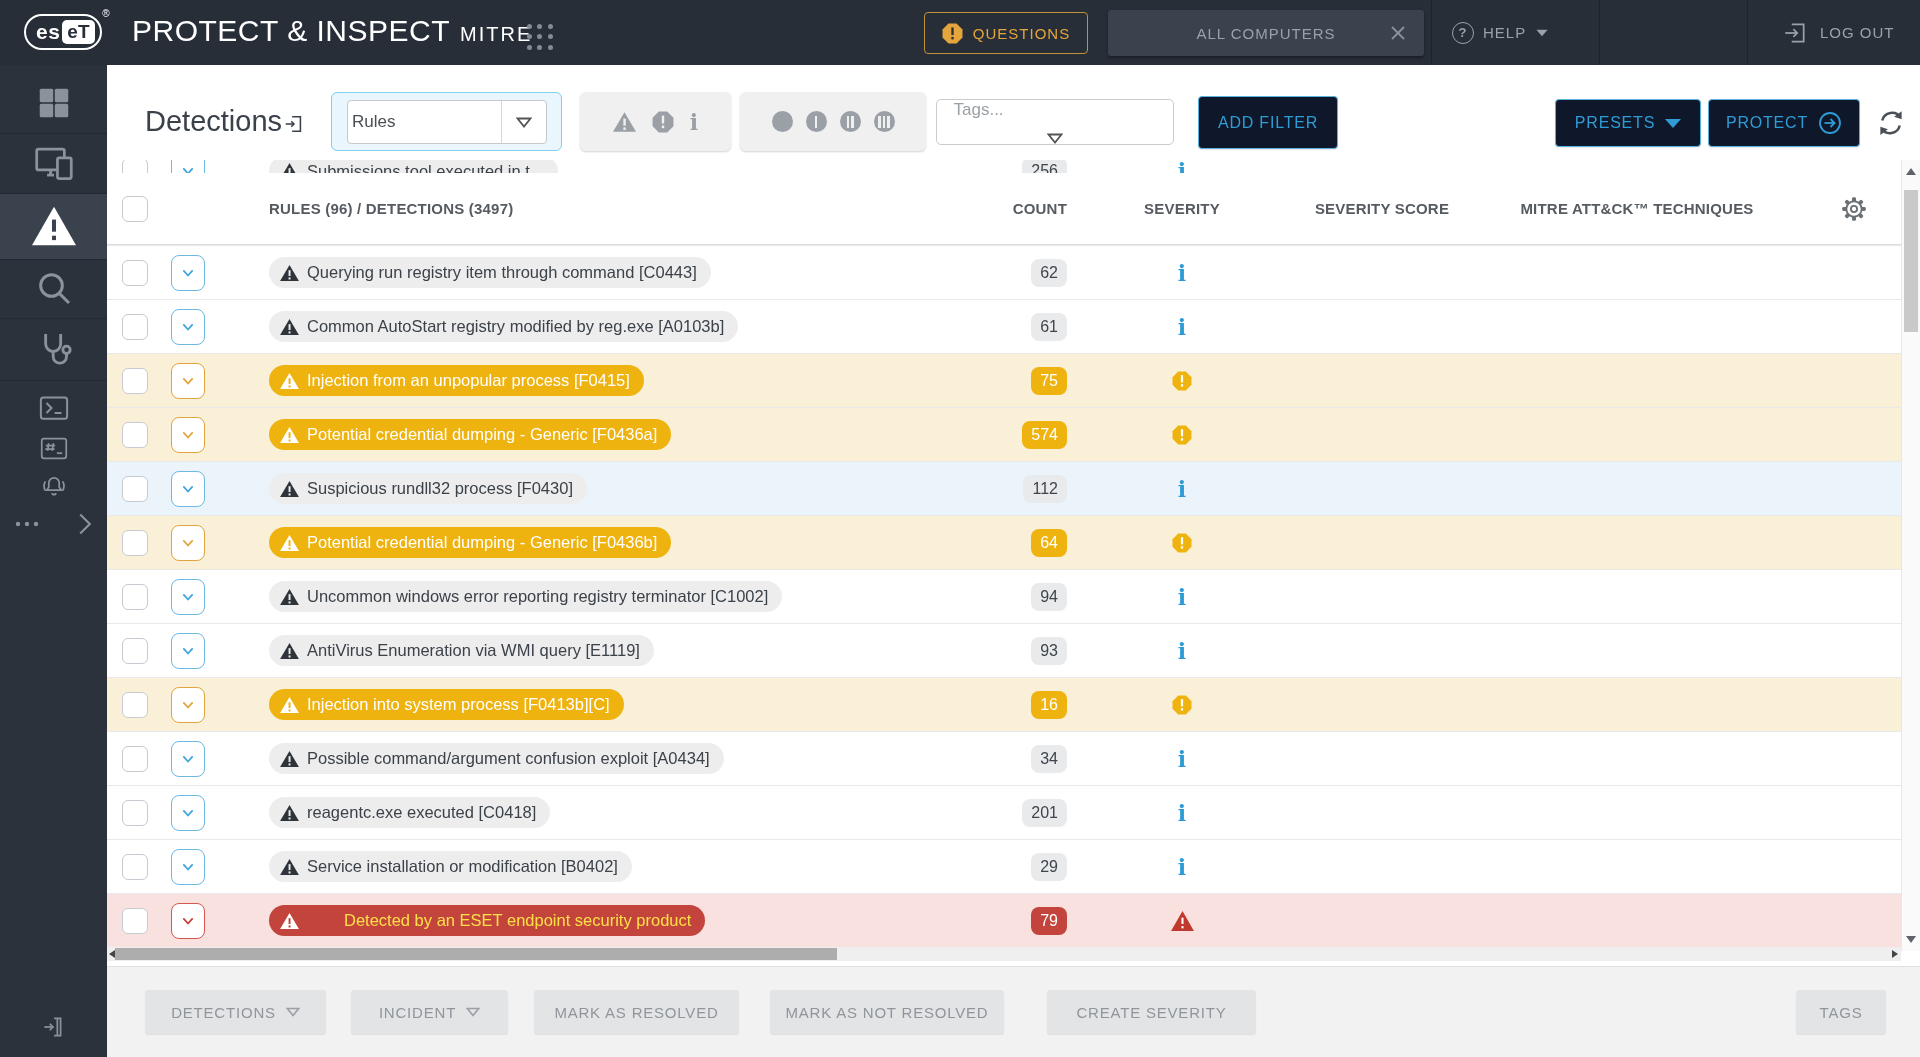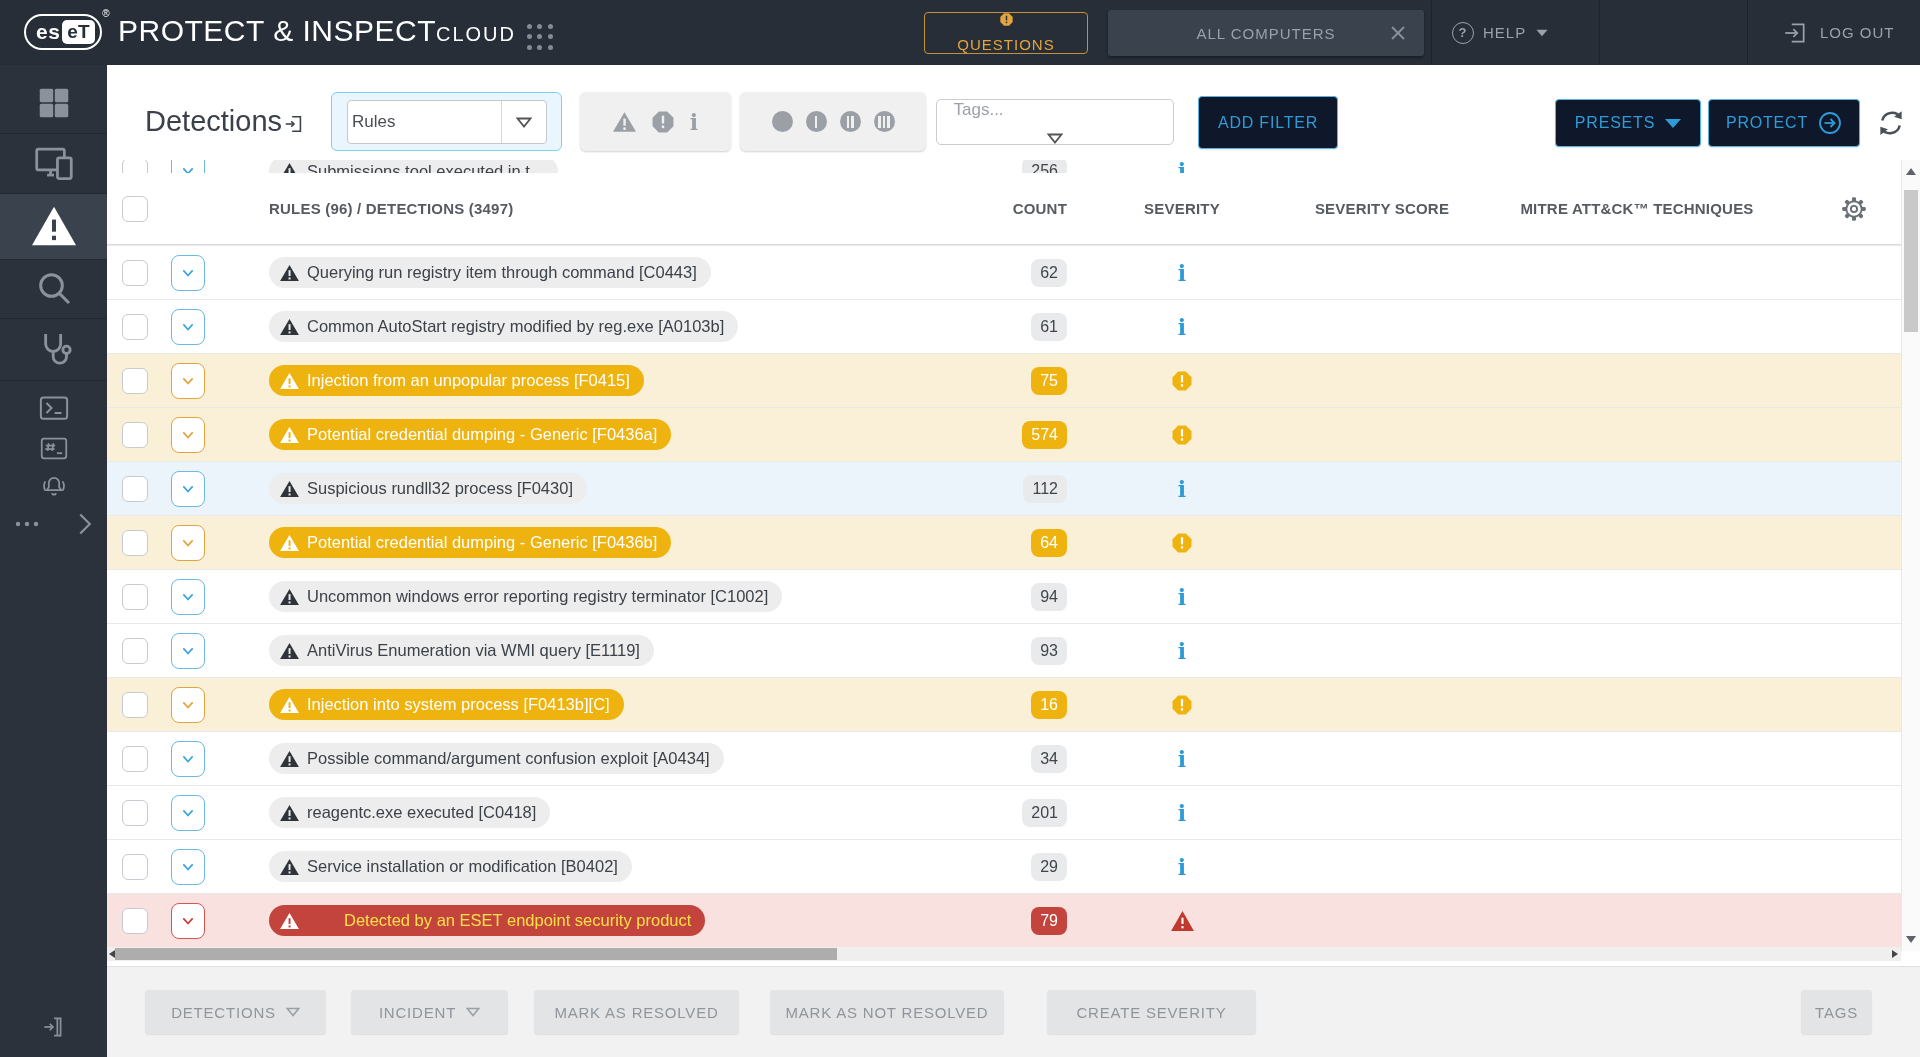--- a/index.html
+++ b/index.html
@@ -7,30 +7,30 @@
     font-family:"Liberation Sans", sans-serif; }
 
   
   .app-header { position:absolute; left:0; top:0; width:1920px; height:65px; background:#272e38; z-index:30; }
   .logo { position:absolute; left:24px; top:14px; height:36px; display:flex; align-items:center;
     border:2px solid #fff; border-radius:18px; padding:0 5px 0 10px; gap:2px; }
   .logo .lg-left { color:#fff; font-weight:700; font-size:21px; letter-spacing:.5px; }
   .logo .lg-box { background:#fff; color:#272e38; font-weight:700; font-size:19px; border-radius:5px;
     padding:1px 5px; line-height:22px; }
   .logo .reg { position:absolute; right:-10px; top:-8px; color:#fff; font-size:10px; }
-  .product-title { position:absolute; left:118px; top:14px; display:flex; align-items:baseline; }
+  .product-title { position:absolute; left:132px; top:14px; display:flex; align-items:baseline; gap:10px; }
   .product-title .pt-main { color:#fff; font-size:30px; font-weight:400; letter-spacing:.5px; }
   .product-title .pt-suffix { color:#fff; font-size:20px; font-weight:400; letter-spacing:2px; }
   .apps-grid { position:absolute; left:524px; top:21px; width:32px; height:32px;
     display:grid; grid-template-columns:repeat(3,1fr); gap:5px; padding:3px; cursor:pointer; }
   .apps-grid i { width:5px; height:5px; border-radius:50%; background:#848b94; }
 
   .btn-questions { position:absolute; left:924px; top:12px; width:164px; height:42px;
     border:1px solid #c0923a; border-radius:4px; display:flex; align-items:center; justify-content:center;
-    gap:10px; color:#e4a53c; font-size:15px; letter-spacing:1px; cursor:pointer;flex-direction:column; }
+    gap:10px; color:#e4a53c; font-size:15px; letter-spacing:1px; cursor:pointer; }
   .btn-allcomp { position:absolute; left:1108px; top:10px; width:316px; height:46px; background:#3a424d;
     border-radius:3px; box-shadow:0 2px 3px rgba(0,0,0,.35); display:flex; align-items:center;
     justify-content:center; color:#99a1ab; font-size:15px; letter-spacing:1px; cursor:pointer; }
   .btn-allcomp .x-icon { position:absolute; right:16px; top:13px; }
   .hdr-divider { position:absolute; top:0; width:1px; height:65px; background:#1d232b; }
   .hdr-help { position:absolute; left:1452px; top:0; height:65px; display:flex; align-items:center; gap:9px;
     color:#99a1ab; font-size:15px; letter-spacing:1px; cursor:pointer; }
   .q-circle { width:22px; height:22px; border:1.5px solid #99a1ab; border-radius:50%;
     display:flex; align-items:center; justify-content:center; font-size:13px; font-weight:700; color:#99a1ab; }
   .tri-down-fill { width:0; height:0; border-left:7px solid transparent; border-right:7px solid transparent;
@@ -157,21 +157,21 @@
 <body>
 
 <header class="app-header">
   <div class="logo">
     <span class="lg-left">es</span>
     <span class="lg-box">eT</span>
     <span class="reg">®</span>
   </div>
   <div class="product-title">
     <span class="pt-main">PROTECT &amp; INSPECT</span>
-    <span class="pt-suffix">CLOUD</span>
+    <span class="pt-suffix">MITRE</span>
   </div>
   <div class="apps-grid">
     <i></i>
       <i></i>
       <i></i>
       <i></i>
       <i></i>
       <i></i>
       <i></i>
       <i></i>
@@ -923,17 +923,17 @@
     </button>
     <button class="f-btn" style="left:427px;width:205px">
       <span>MARK AS RESOLVED</span>
     </button>
     <button class="f-btn" style="left:663px;width:234px">
       <span>MARK AS NOT RESOLVED</span>
     </button>
     <button class="f-btn" style="left:940px;width:209px">
       <span>CREATE SEVERITY</span>
     </button>
-    <button class="f-btn" style="right:48px;width:71px">
+    <button class="f-btn" style="right:34px;width:90px">
       <span>TAGS</span>
     </button>
   </div>
 </main>
 
 </body></html>

